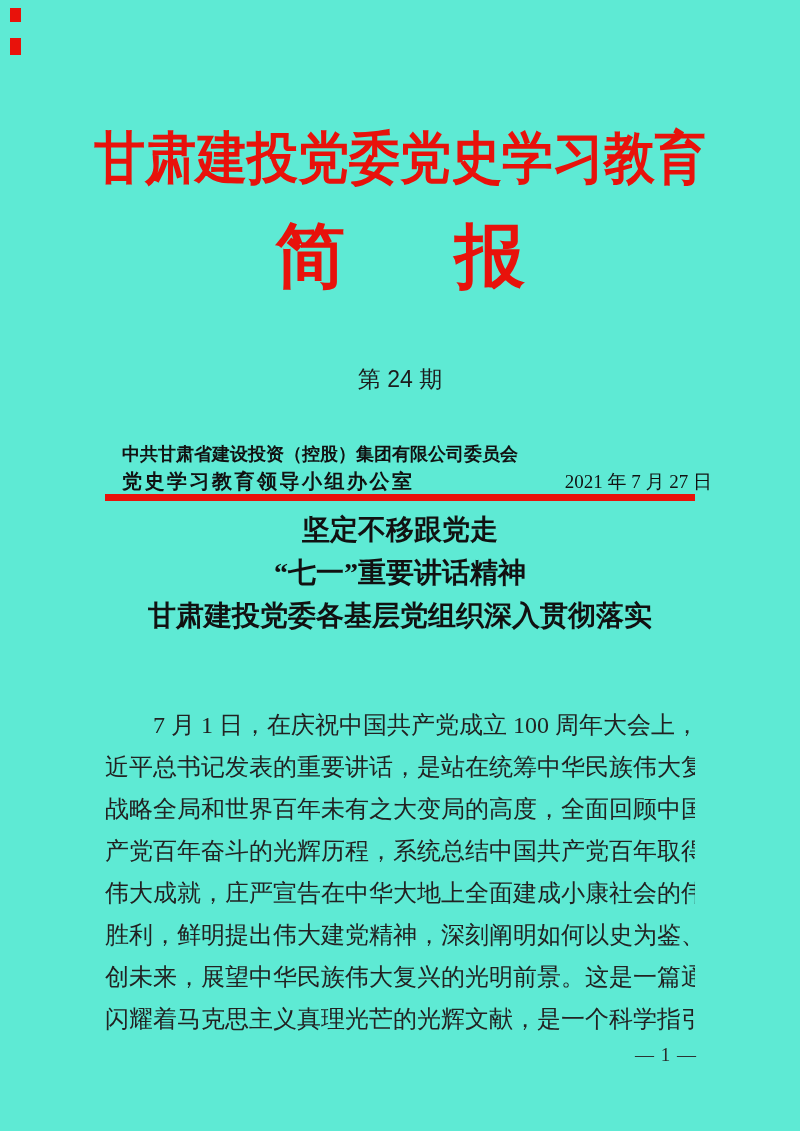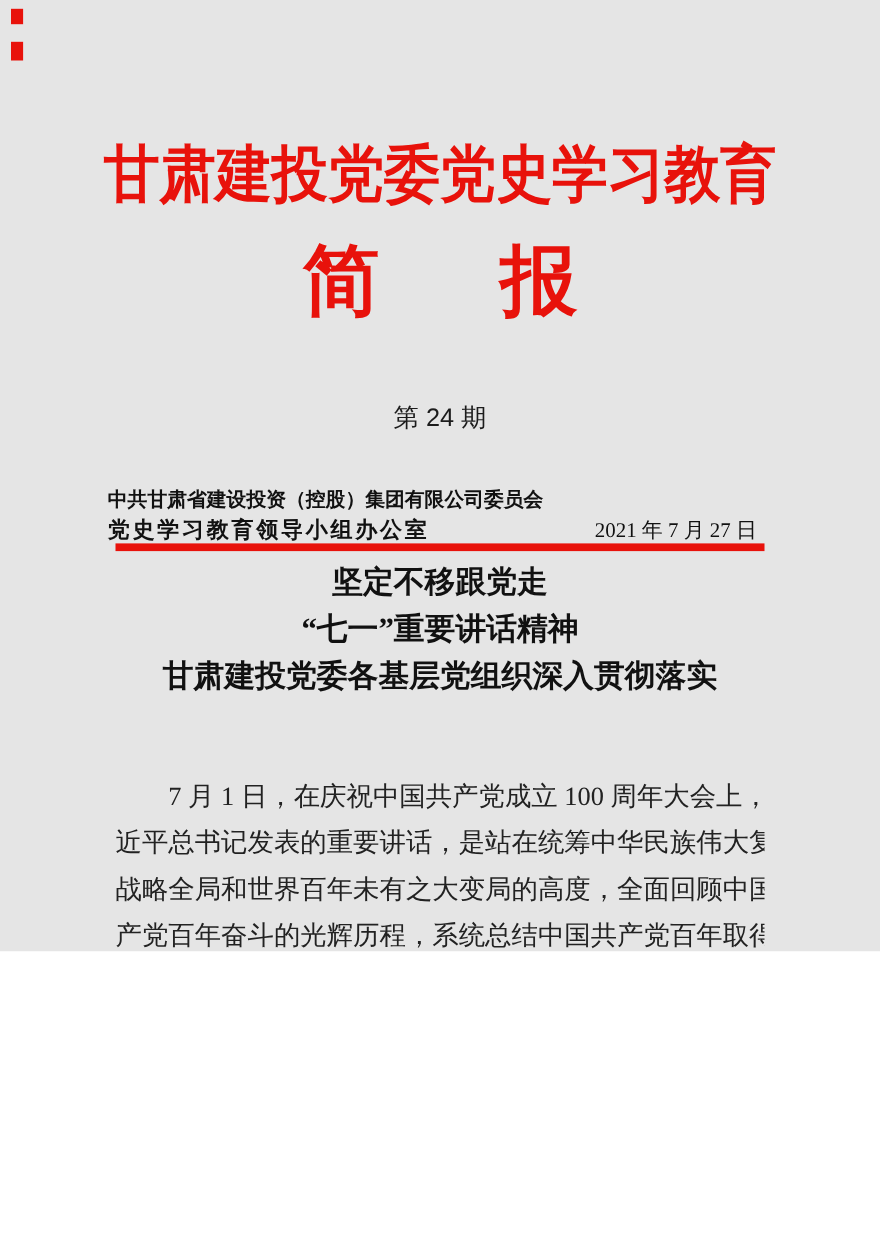--- a/index.html
+++ b/index.html
@@ -3,22 +3,22 @@
 <meta charset="utf-8">
 <style>
   html, body {
     margin: 0;
     padding: 0;
     background: #ffffff;
   }
   .page {
     position: relative;
     width: 800px;
-    height: 865px;
-    background: #e5e5e5;
+    height: 1131px;
+    background: #5eead4;
     overflow: hidden;
     font-family: "Liberation Serif", serif;
   }
 
   
   .corner-mark {
     position: absolute;
     left: 10px;
     width: 11px;
     background: #e8120b;
@@ -68,21 +68,21 @@
     text-align: center;
     color: #1c1c1c;
     font-size: 23px;
     font-family: "Liberation Sans", sans-serif;
   }
 
   
   .publisher {
     position: absolute;
     top: 443px;
-    left: 98px;
+    left: 122px;
     width: 590px;
     color: #111111;
   }
   .publisher .committee {
     font-size: 18px;
     font-weight: bold;
     line-height: 22px;
     white-space: nowrap;
   }
   .publisher .office-row {
@@ -192,17 +192,18 @@
   </div>
 
   <div class="body-text">
     <div class="body-line indent">7 月 1 日，在庆祝中国共产党成立 100 周年大会上，习</div>
     <div class="body-line">近平总书记发表的重要讲话，是站在统筹中华民族伟大复兴</div>
     <div class="body-line">战略全局和世界百年未有之大变局的高度，全面回顾中国共</div>
     <div class="body-line">产党百年奋斗的光辉历程，系统总结中国共产党百年取得的</div>
     <div class="body-line">伟大成就，庄严宣告在中华大地上全面建成小康社会的伟大</div>
     <div class="body-line">胜利，鲜明提出伟大建党精神，深刻阐明如何以史为鉴、开</div>
     <div class="body-line">创未来，展望中华民族伟大复兴的光明前景。这是一篇通篇</div>
+    <div class="body-line">闪耀着马克思主义真理光芒的光辉文献，是一个科学指引</div>
   </div>
 
   <div class="page-number">— 1 —</div>
 
 </div>
 
 </body></html>

